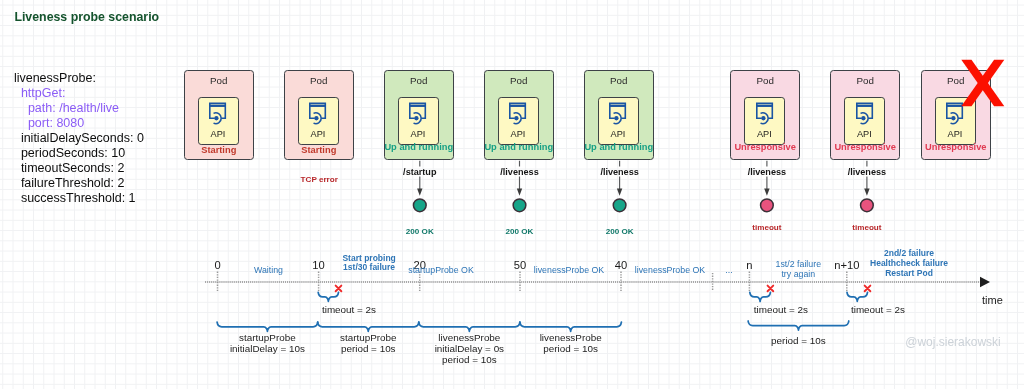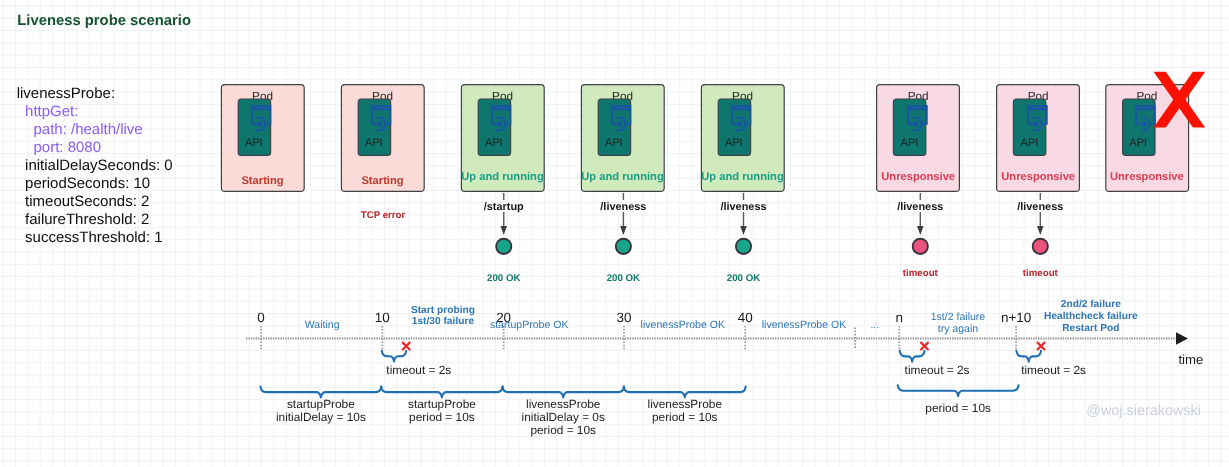--- a/index.html
+++ b/index.html
@@ -19,21 +19,21 @@
   #title{left:14.4px;top:10.1px;font-size:12.35px;font-weight:bold;color:#14532d;}
   
   #cfg{left:13.9px;top:71.2px;font-size:12.5px;color:#0d0d0d;line-height:14.95px;white-space:pre;}
   #cfg .dim{color:#8b5cf6;}
   
   .pod{position:absolute;width:70.5px;height:90.8px;border:1.35px solid #3d4247;border-radius:3.4px;box-sizing:border-box;}
   .pod.red{background:#fadbd8;}
   .pod.green{background:#d0e9bd;}
   .pod.pink{background:#f9d9e3;}
   .pod .podlabel{position:absolute;left:0;right:0;top:4.6px;text-align:center;font-size:9.8px;color:#2b2b2b;}
-  .pod .inner{position:absolute;left:13.0px;top:11px;width:28px;height:48.8px;background:#0f766e;border:1.25px solid #3d4247;border-radius:3.2px;box-sizing:border-box;}
+  .pod .inner{position:absolute;left:13.0px;top:26px;width:41px;height:48.8px;background:#fef9c3;border:1.25px solid #3d4247;border-radius:3.2px;box-sizing:border-box;}
   .pod .inner .apitext{position:absolute;left:0;right:0;bottom:5.0px;text-align:center;font-size:9.2px;color:#1d1d1d;}
   .pod .inner svg{position:absolute;left:9.8px;top:3.95px;}
   .pod .state{position:absolute;left:-16px;right:-16px;text-align:center;font-size:9.3px;font-weight:bold;white-space:nowrap;line-height:10px;}
   .pod.red .state{color:#c0392b;}
   .pod.green .state{color:#16a085;}
   .pod.pink .state{color:#e03a52;}
   
   .cap{position:absolute;text-align:center;white-space:nowrap;transform:translateX(-50%);}
   .tcperr{font-size:8.1px;font-weight:bold;color:#b8272a;}
   .pathlbl{font-size:9.1px;font-weight:bold;color:#151515;}
@@ -234,21 +234,21 @@
       <path d="M864.65 285.54999999999995 L870.35 291.25 M870.35 285.54999999999995 L864.65 291.25" stroke="#ef2929" stroke-width="1.9" stroke-linecap="round"></path>
       <path d="M217.1 322.2 C217.56 325.42 219.03199999999998 326.8 221.7 326.8 L263.79999999999995 326.8 C266.032 326.8 267.4 329.59000000000003 267.4 331.3 C267.4 329.59000000000003 268.768 326.8 271 326.8 L313.09999999999997 326.8 C315.768 326.8 317.24 325.42 317.7 322.2" stroke="#1f6fb2" stroke-width="1.75" fill="none" stroke-linecap="round" stroke-linejoin="round"></path>
       <path d="M317.7 322.2 C318.15999999999997 325.42 319.632 326.8 322.3 326.8 L364.65 326.8 C366.882 326.8 368.25 329.59000000000003 368.25 331.3 C368.25 329.59000000000003 369.618 326.8 371.85 326.8 L414.2 326.8 C416.868 326.8 418.34000000000003 325.42 418.8 322.2" stroke="#1f6fb2" stroke-width="1.75" fill="none" stroke-linecap="round" stroke-linejoin="round"></path>
       <path d="M418.8 322.2 C419.26 325.42 420.732 326.8 423.40000000000003 326.8 L465.75 326.8 C467.982 326.8 469.35 329.59000000000003 469.35 331.3 C469.35 329.59000000000003 470.718 326.8 472.95000000000005 326.8 L515.3 326.8 C517.968 326.8 519.4399999999999 325.42 519.9 322.2" stroke="#1f6fb2" stroke-width="1.75" fill="none" stroke-linecap="round" stroke-linejoin="round"></path>
       <path d="M519.9 322.2 C520.36 325.42 521.832 326.8 524.5 326.8 L567.05 326.8 C569.2819999999999 326.8 570.65 329.59000000000003 570.65 331.3 C570.65 329.59000000000003 572.018 326.8 574.25 326.8 L616.8 326.8 C619.468 326.8 620.9399999999999 325.42 621.4 322.2" stroke="#1f6fb2" stroke-width="1.75" fill="none" stroke-linecap="round" stroke-linejoin="round"></path>
       <path d="M748.1 321 C748.5600000000001 324.22 750.032 325.6 752.7 325.6 L794.85 325.6 C797.082 325.6 798.45 328.39000000000004 798.45 330.1 C798.45 328.39000000000004 799.8180000000001 325.6 802.0500000000001 325.6 L844.1999999999999 325.6 C846.8679999999999 325.6 848.3399999999999 324.22 848.8 321" stroke="#1f6fb2" stroke-width="1.75" fill="none" stroke-linecap="round" stroke-linejoin="round"></path>
     </svg>
     <div class="abs cap tick-num" style="left: 217.5px; top: 258.8px;">0</div>
     <div class="abs cap tick-num" style="left: 318.6px; top: 258.8px;">10</div>
     <div class="abs cap tick-num" style="left: 419.7px; top: 258.8px;">20</div>
-    <div class="abs cap tick-num" style="left: 520px; top: 258.8px;">30</div>
+    <div class="abs cap tick-num" style="left: 520px; top: 258.8px;">50</div>
     <div class="abs cap tick-num" style="left: 621px; top: 258.8px;">40</div>
     <div class="abs cap tick-num" style="left: 712.6px; top: 261px; color: rgb(138, 138, 138);"></div>
     <div class="abs cap tick-num" style="left: 749.4px; top: 258.8px;">n</div>
     <div class="abs cap tick-num" style="left: 846.8px; top: 258.8px;">n+10</div>
     <div class="abs cap bluen" style="left: 268.5px; line-height: 10.2px; top: 265.151px;">
       <div>Waiting</div>
     </div>
     <div class="abs cap blueb" style="left: 369.1px; line-height: 9.8px; top: 253.655px;">
       <div>Start probing</div>
       <div>1st/30 failure</div>

